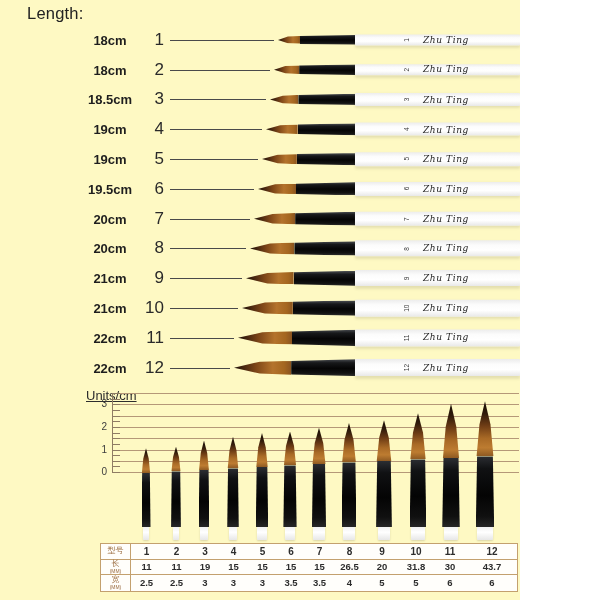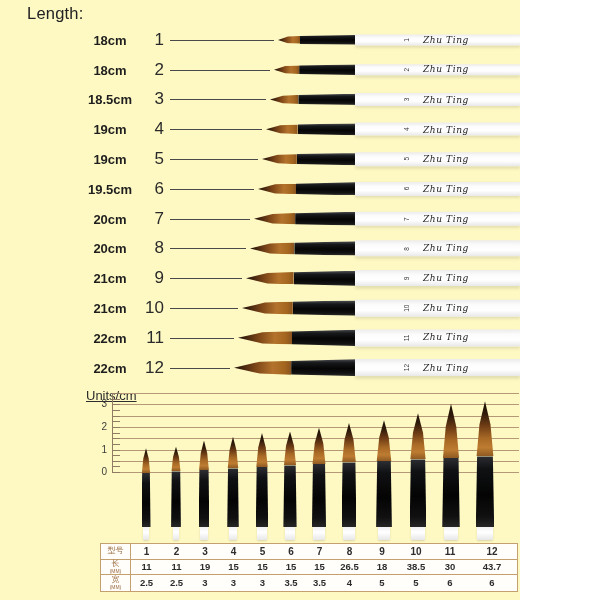--- a/index.html
+++ b/index.html
@@ -315,22 +315,22 @@
         <span class="th-u">(MM)</span>
       </div>
       <div class="tcell">11</div>
       <div class="tcell">11</div>
       <div class="tcell">19</div>
       <div class="tcell">15</div>
       <div class="tcell">15</div>
       <div class="tcell">15</div>
       <div class="tcell">15</div>
       <div class="tcell">26.5</div>
-      <div class="tcell">18</div>
-      <div class="tcell">38.5</div>
+      <div class="tcell">20</div>
+      <div class="tcell">31.8</div>
       <div class="tcell">30</div>
       <div class="tcell">43.7</div>
       <div class="tcell th last">
         <span class="th-l">宽</span>
         <span class="th-u">(MM)</span>
       </div>
       <div class="tcell last">2.5</div>
       <div class="tcell last">2.5</div>
       <div class="tcell last">3</div>
       <div class="tcell last">3</div>

